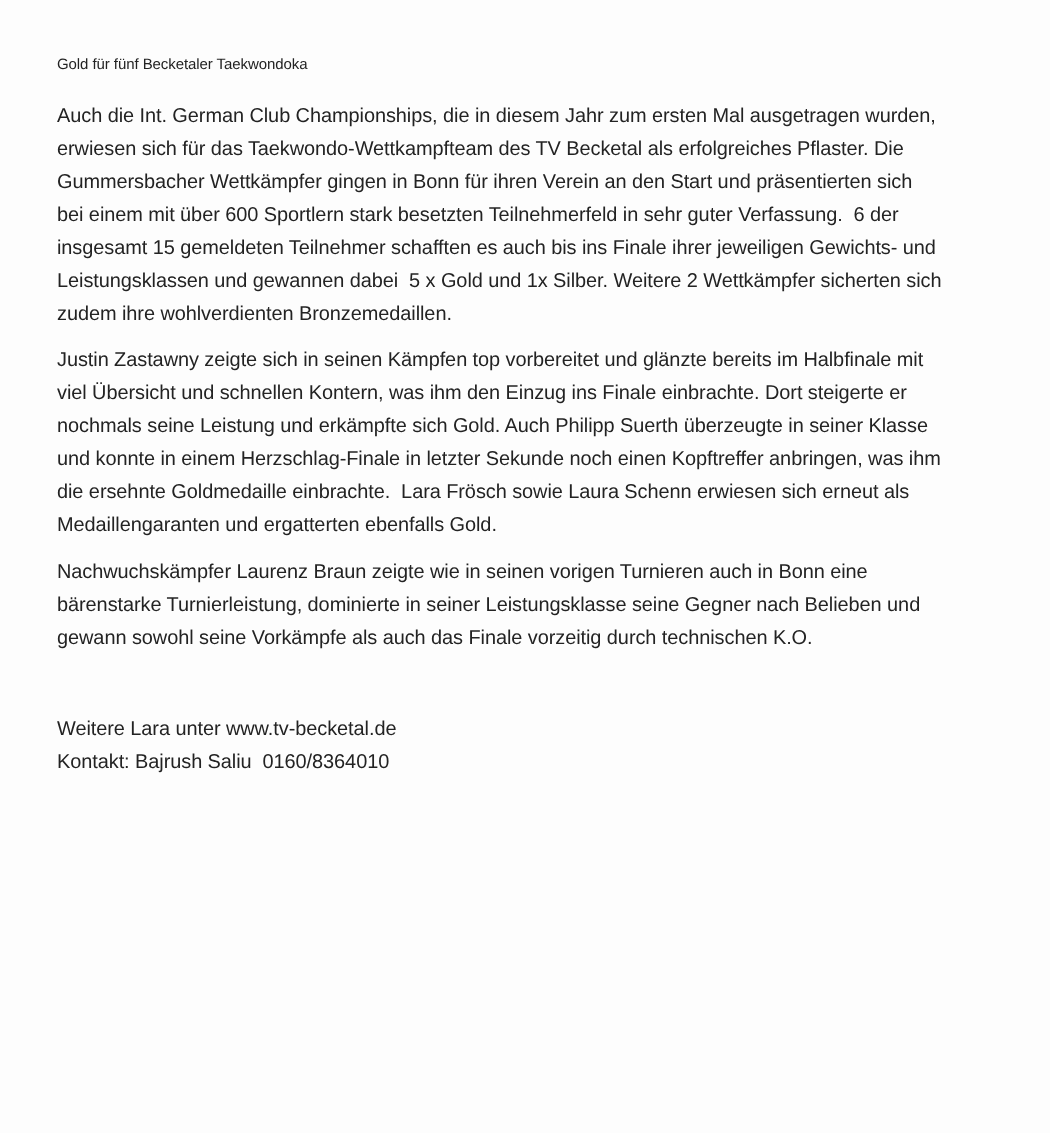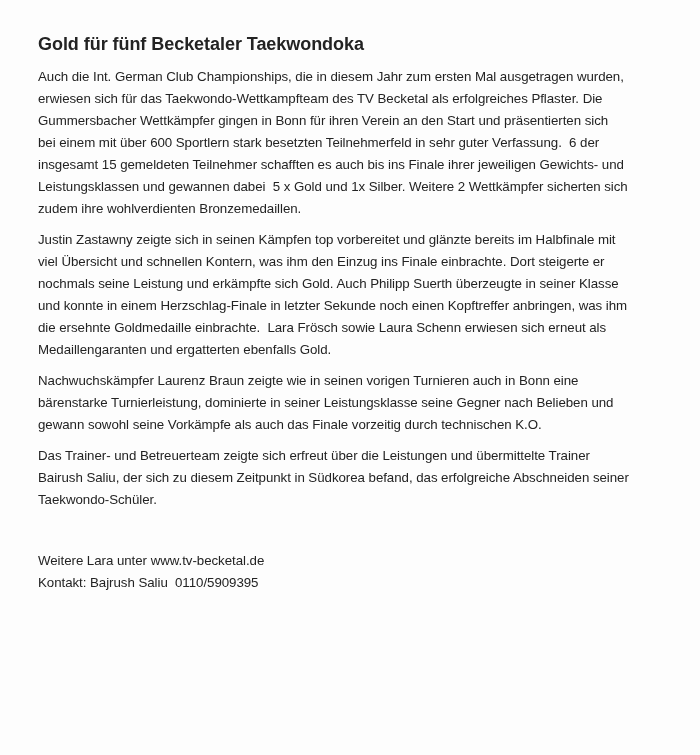--- a/index.html
+++ b/index.html
@@ -15,22 +15,22 @@
     background: #fdfdfd;
     padding: 33px 28px 0 38px;
     font-family: "Liberation Sans", "DejaVu Sans", sans-serif;
     font-size: 13.3px;
     line-height: 22px;
     letter-spacing: -0.05px;
     color: #232323;
     overflow: hidden;
   }
   .title {
-    font-size: 18px;
-    font-weight: 700;
+    font-size: 10px;
+    font-weight: 400;
     margin: 0 0 11px 0;
     line-height: 22px;
   }
   .para {
     margin: 0 0 9px 0;
     white-space: pre-wrap;
   }
   .medals {
     margin-top: 26px;
   }
@@ -61,23 +61,20 @@
 viel Übersicht und schnellen Kontern, was ihm den Einzug ins Finale einbrachte. Dort steigerte er
 nochmals seine Leistung und erkämpfte sich Gold. Auch Philipp Suerth überzeugte in seiner Klasse
 und konnte in einem Herzschlag-Finale in letzter Sekunde noch einen Kopftreffer anbringen, was ihm
 die ersehnte Goldmedaille einbrachte.  Lara Frösch sowie Laura Schenn erwiesen sich erneut als
 Medaillengaranten und ergatterten ebenfalls Gold.</p>
 
   <p class="para">Nachwuchskämpfer Laurenz Braun zeigte wie in seinen vorigen Turnieren auch in Bonn eine
 bärenstarke Turnierleistung, dominierte in seiner Leistungsklasse seine Gegner nach Belieben und
 gewann sowohl seine Vorkämpfe als auch das Finale vorzeitig durch technischen K.O.</p>
 
-  <p class="para">Das Trainer- und Betreuerteam zeigte sich erfreut über die Leistungen und übermittelte Trainer
-Bairush Saliu, der sich zu diesem Zeitpunkt in Südkorea befand, das erfolgreiche Abschneiden seiner
-Taekwondo-Schüler.</p>
 
 
   <div class="footer">
     <div class="line">Weitere Lara unter www.tv-becketal.de</div>
-    <div class="line">Kontakt: Bajrush Saliu  0110/5909395</div>
+    <div class="line">Kontakt: Bajrush Saliu  0160/8364010</div>
   </div>
 
 </div>
 
 </body></html>

